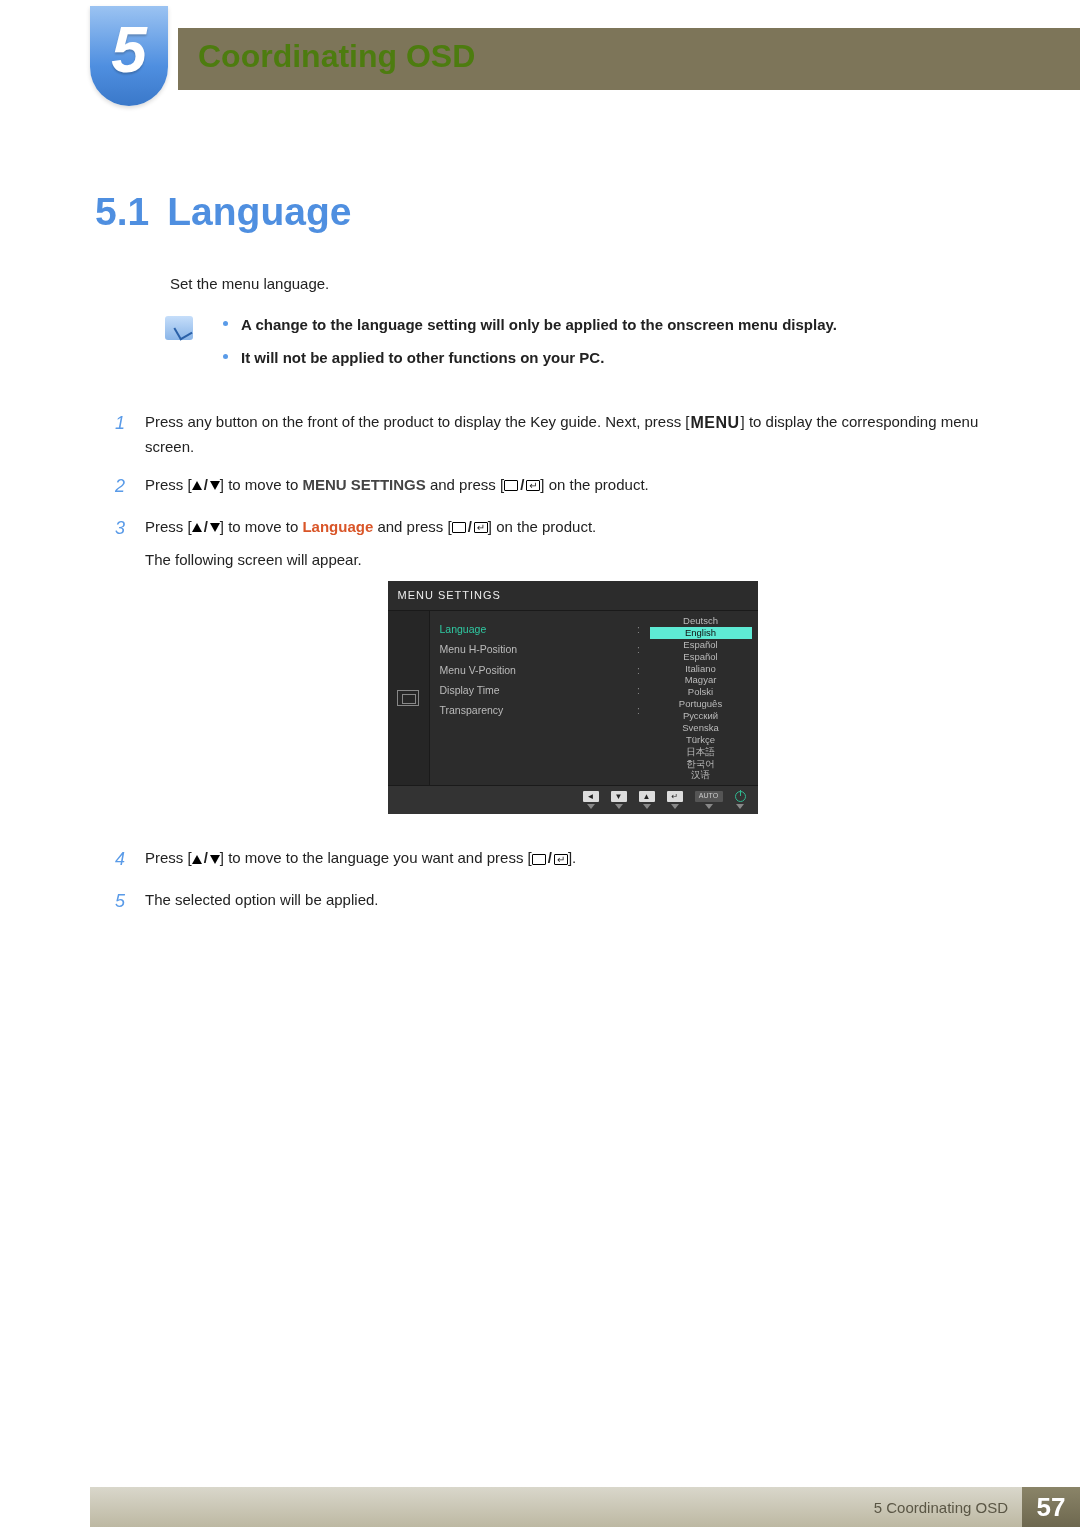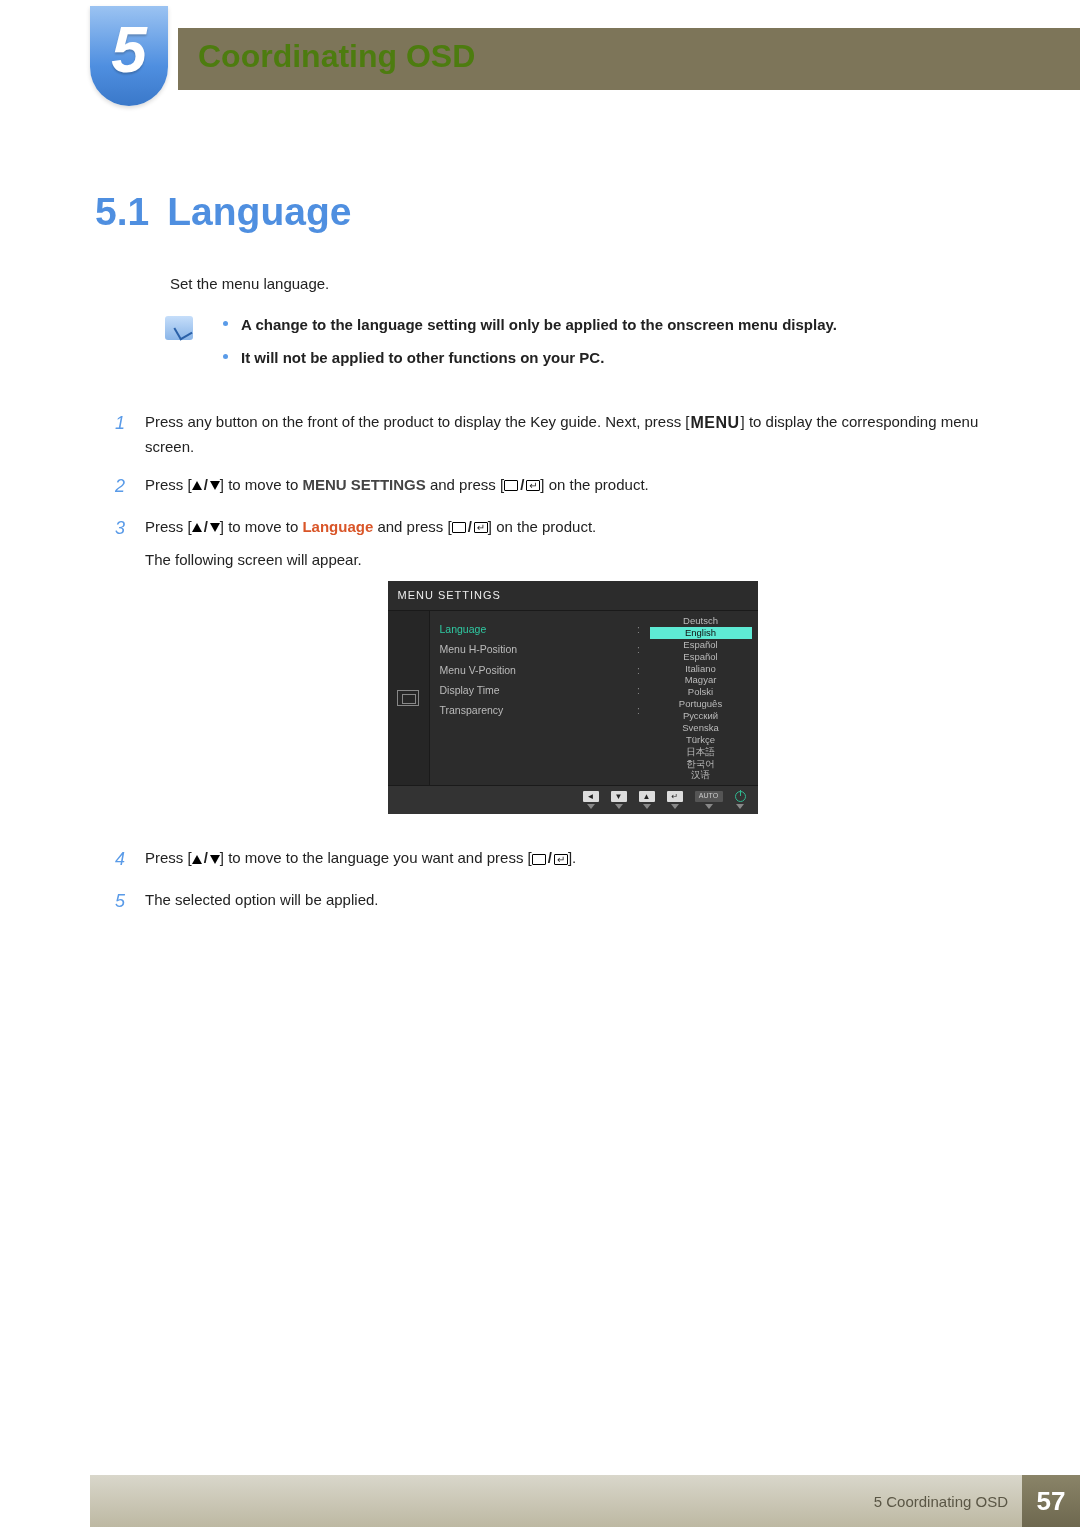--- a/index.html
+++ b/index.html
@@ -291,21 +291,21 @@
   .osd-foot-ic .circ::after {
     content: "";
     position: absolute;
     left: 4px; top: -2px;
     width: 1.5px; height: 6px;
     background: #2fb890;
   }
   .footer {
     position: absolute;
     left: 0; right: 0; bottom: 0;
-    height: 52px;
+    height: 40px;
     display: flex;
     align-items: stretch;
   }
   .footer .bar {
     flex: 1;
     background: linear-gradient(#d9d7cb, #bdb8a2);
     margin-left: 90px;
     display: flex;
     align-items: center;
     justify-content: flex-end;

